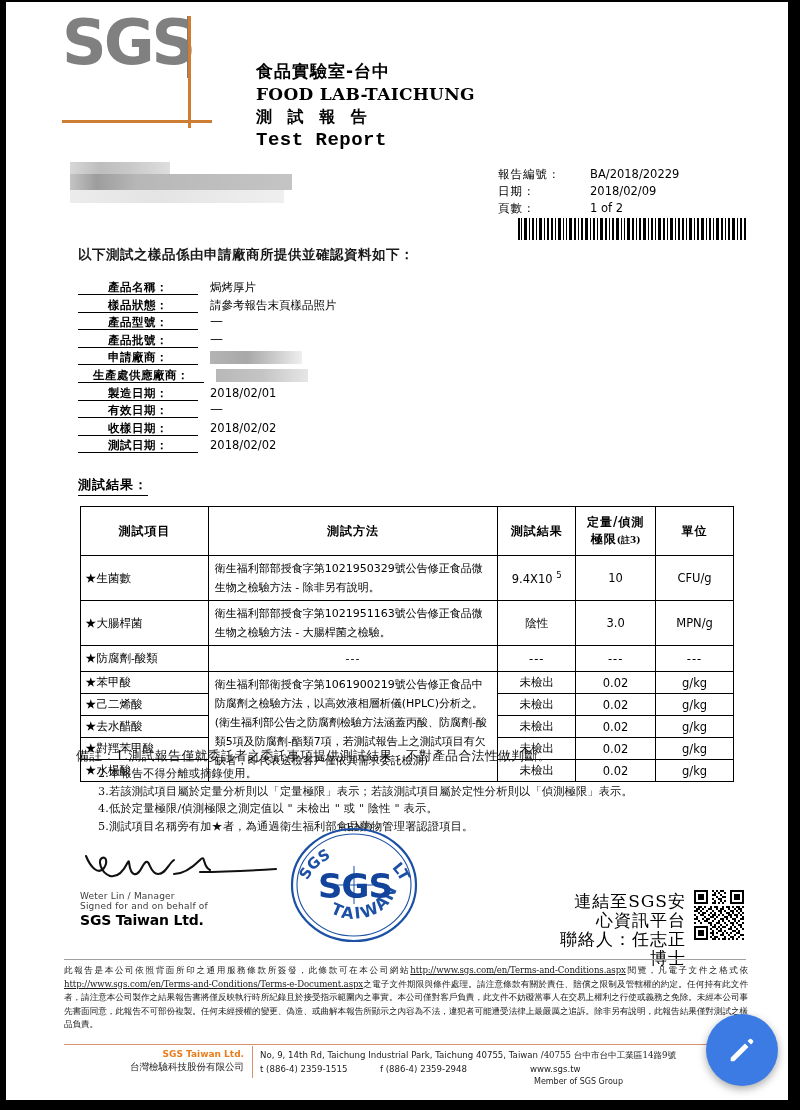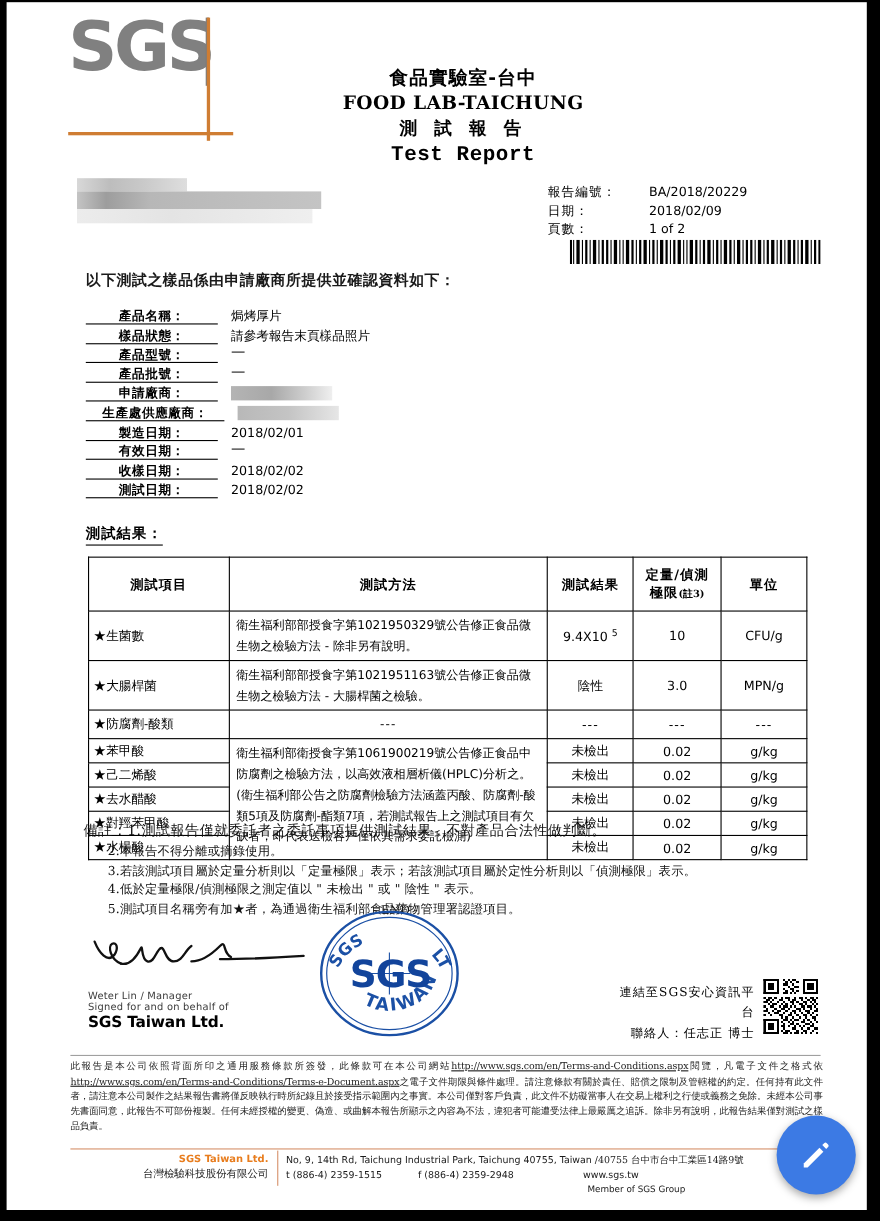--- a/index.html
+++ b/index.html
@@ -30,21 +30,21 @@
     position: absolute; left: 182px; top: 14px;
     width: 3px; height: 112px; background: #cf7d33;
   }
   .logo-vrule.grey { background:#7b7b7b; height:62px; top:14px; left:181px; width:3px;}
   .logo-hrule {
     position: absolute; left: 56px; top: 118px;
     width: 150px; height: 3px; background: #cf7d33;
   }
   .title-block {
     position: absolute; left: 250px; top: 58px; width: 330px;
-    text-align: center; color: #000;
+    color: #000;
   }
   .title-cn1 { font-size: 17px; font-weight: bold; letter-spacing: 1px; line-height: 1.35;
                font-family:"DejaVu Sans","Liberation Sans",sans-serif; }
   .title-en1 { font-size: 17px; font-weight: bold; letter-spacing: .3px; line-height:1.3;
                font-family:"DejaVu Serif","Liberation Serif",serif; }
   .title-cn2 { font-size: 16px; font-weight: bold; letter-spacing: 5px; line-height: 1.5; }
   .title-en2 { font-size: 19px; font-weight: bold; letter-spacing: .5px;
                font-family:Liberation Mono, monospace; }
 
   .redact { background: linear-gradient(90deg,#d8d8d8,#bdbdbd 30%,#c9c9c9 60%,#dedede); }
@@ -135,29 +135,29 @@
   .stamp .sgs-word {
     position:absolute; left:18px; top:40px; width:96px; text-align:center;
     font-size:34px; font-weight:bold; color:#12449b; letter-spacing:-1px;
     font-family:"DejaVu Sans","Liberation Sans",sans-serif;
   }
   .end-mark { position:absolute; left:333px; top:819px; font-size:11px; color:#111;
     font-family:"DejaVu Serif","Liberation Serif",serif; }
 
   .sign-area { position:absolute; left:74px; top:848px; width:210px; }
   .sign-svg { display:block; }
-  .sign-name { font-size:9px; color:#3b3b3b; letter-spacing:.2px; margin-top:15px;
+  .sign-name { font-size:9px; color:#3b3b3b; letter-spacing:.2px; margin-top:5px;
     font-family:"DejaVu Sans","Liberation Sans",sans-serif; }
   .sign-behalf { font-size:9px; color:#3b3b3b; letter-spacing:.2px;
     font-family:"DejaVu Sans","Liberation Sans",sans-serif; }
   .sign-co { font-size:14px; font-weight:bold; color:#000; margin-top:1px;
     font-family:"DejaVu Sans","Liberation Sans",sans-serif; letter-spacing:-.2px; }
 
   .qr-block { position:absolute; left:508px; top:888px; width:230px; height:52px; }
-  .qr-text { position:absolute; right:58px; top:2px; text-align:right; font-size:11px;
+  .qr-text { position:absolute; right:58px; top:2px; text-align:right; font-size:17px;
     line-height:19px; letter-spacing:1px; color:#000;
     font-family:"DejaVu Serif","Liberation Serif",serif;margin-left:43px; }
   .qr-img { position:absolute; right:0; top:0; width:50px; height:50px; }
 
   
   .legal-rule { position:absolute; left:58px; top:957px; width:682px; height:1px; background:#a0a0a0; }
   .legal {
     position:absolute; left:58px; top:962px; width:684px;
     font-size:8.6px; line-height:13.6px; color:#1b1b1b; text-align:justify;
     font-family:"DejaVu Serif","Liberation Serif",serif; letter-spacing:-.1px;

